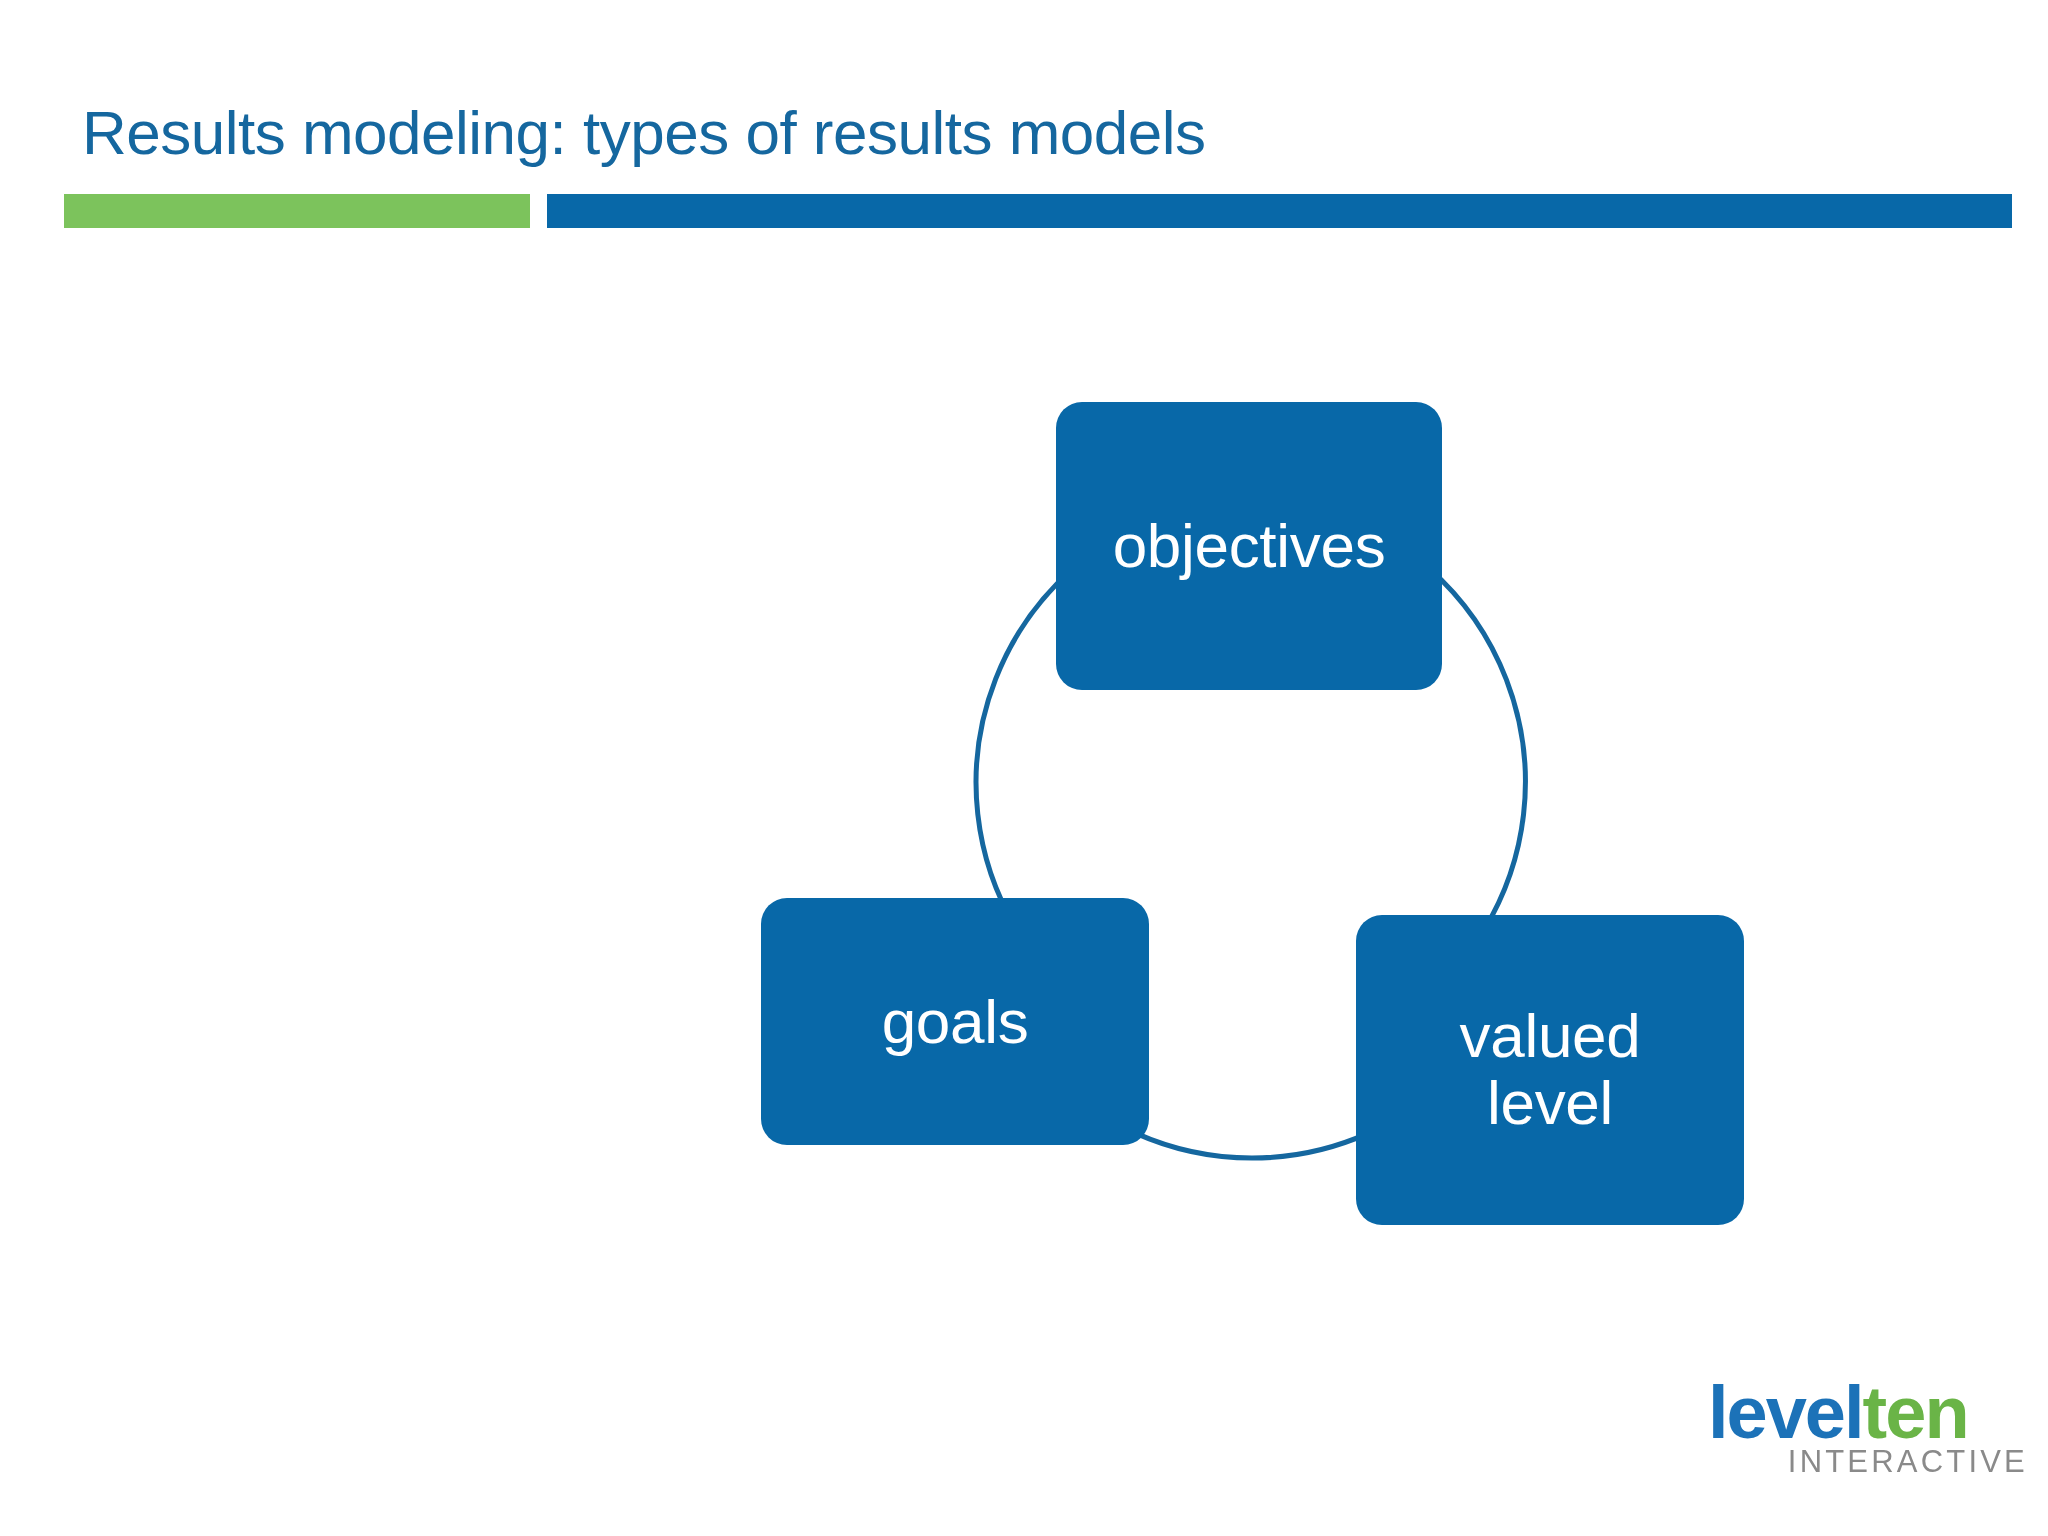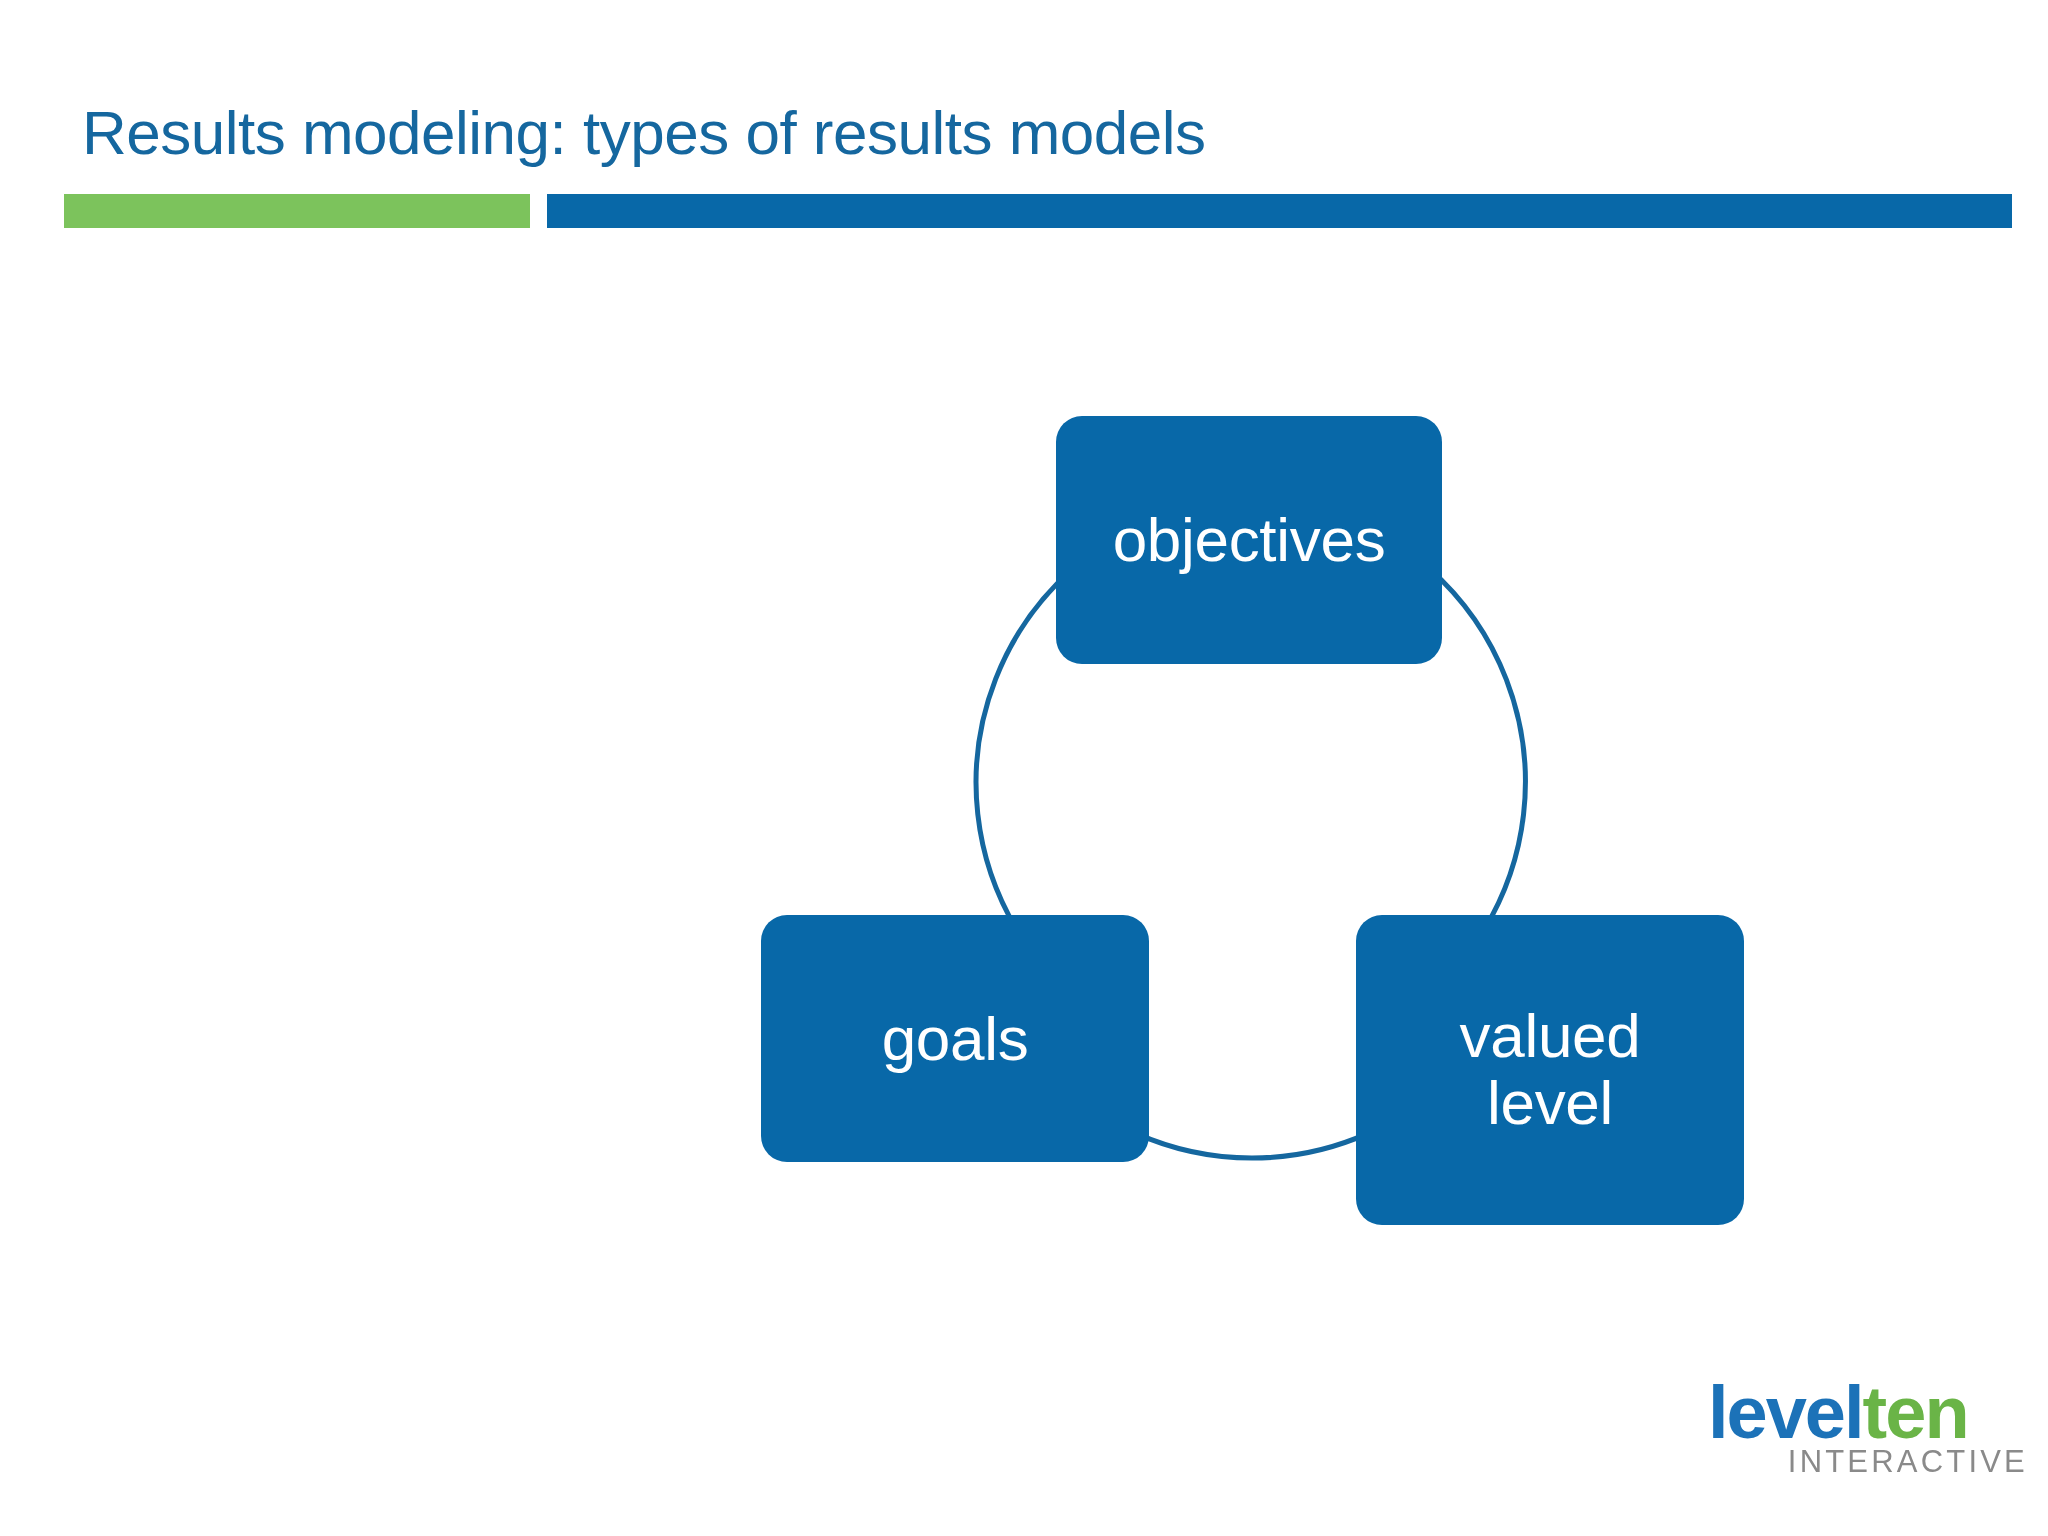--- a/index.html
+++ b/index.html
@@ -83,27 +83,27 @@
     text-align: center;
     font-size: 62px;
     font-weight: 400;
     line-height: 1.05;
     letter-spacing: -0.3px;
   }
   .node span { display: block; }
 
   .node-objectives {
     left: 340px;
-    top: 86px;
+    top: 72px;
     width: 386px;
-    height: 248px;
+    height: 288px;
   }
   .node-goals {
     left: 45px;
-    top: 585px;
+    top: 568px;
     width: 388px;
     height: 247px;
   }
   .node-valued-events {
     left: 640px;
     top: 585px;
     width: 388px;
     height: 310px;
     line-height: 1.08;
   }

